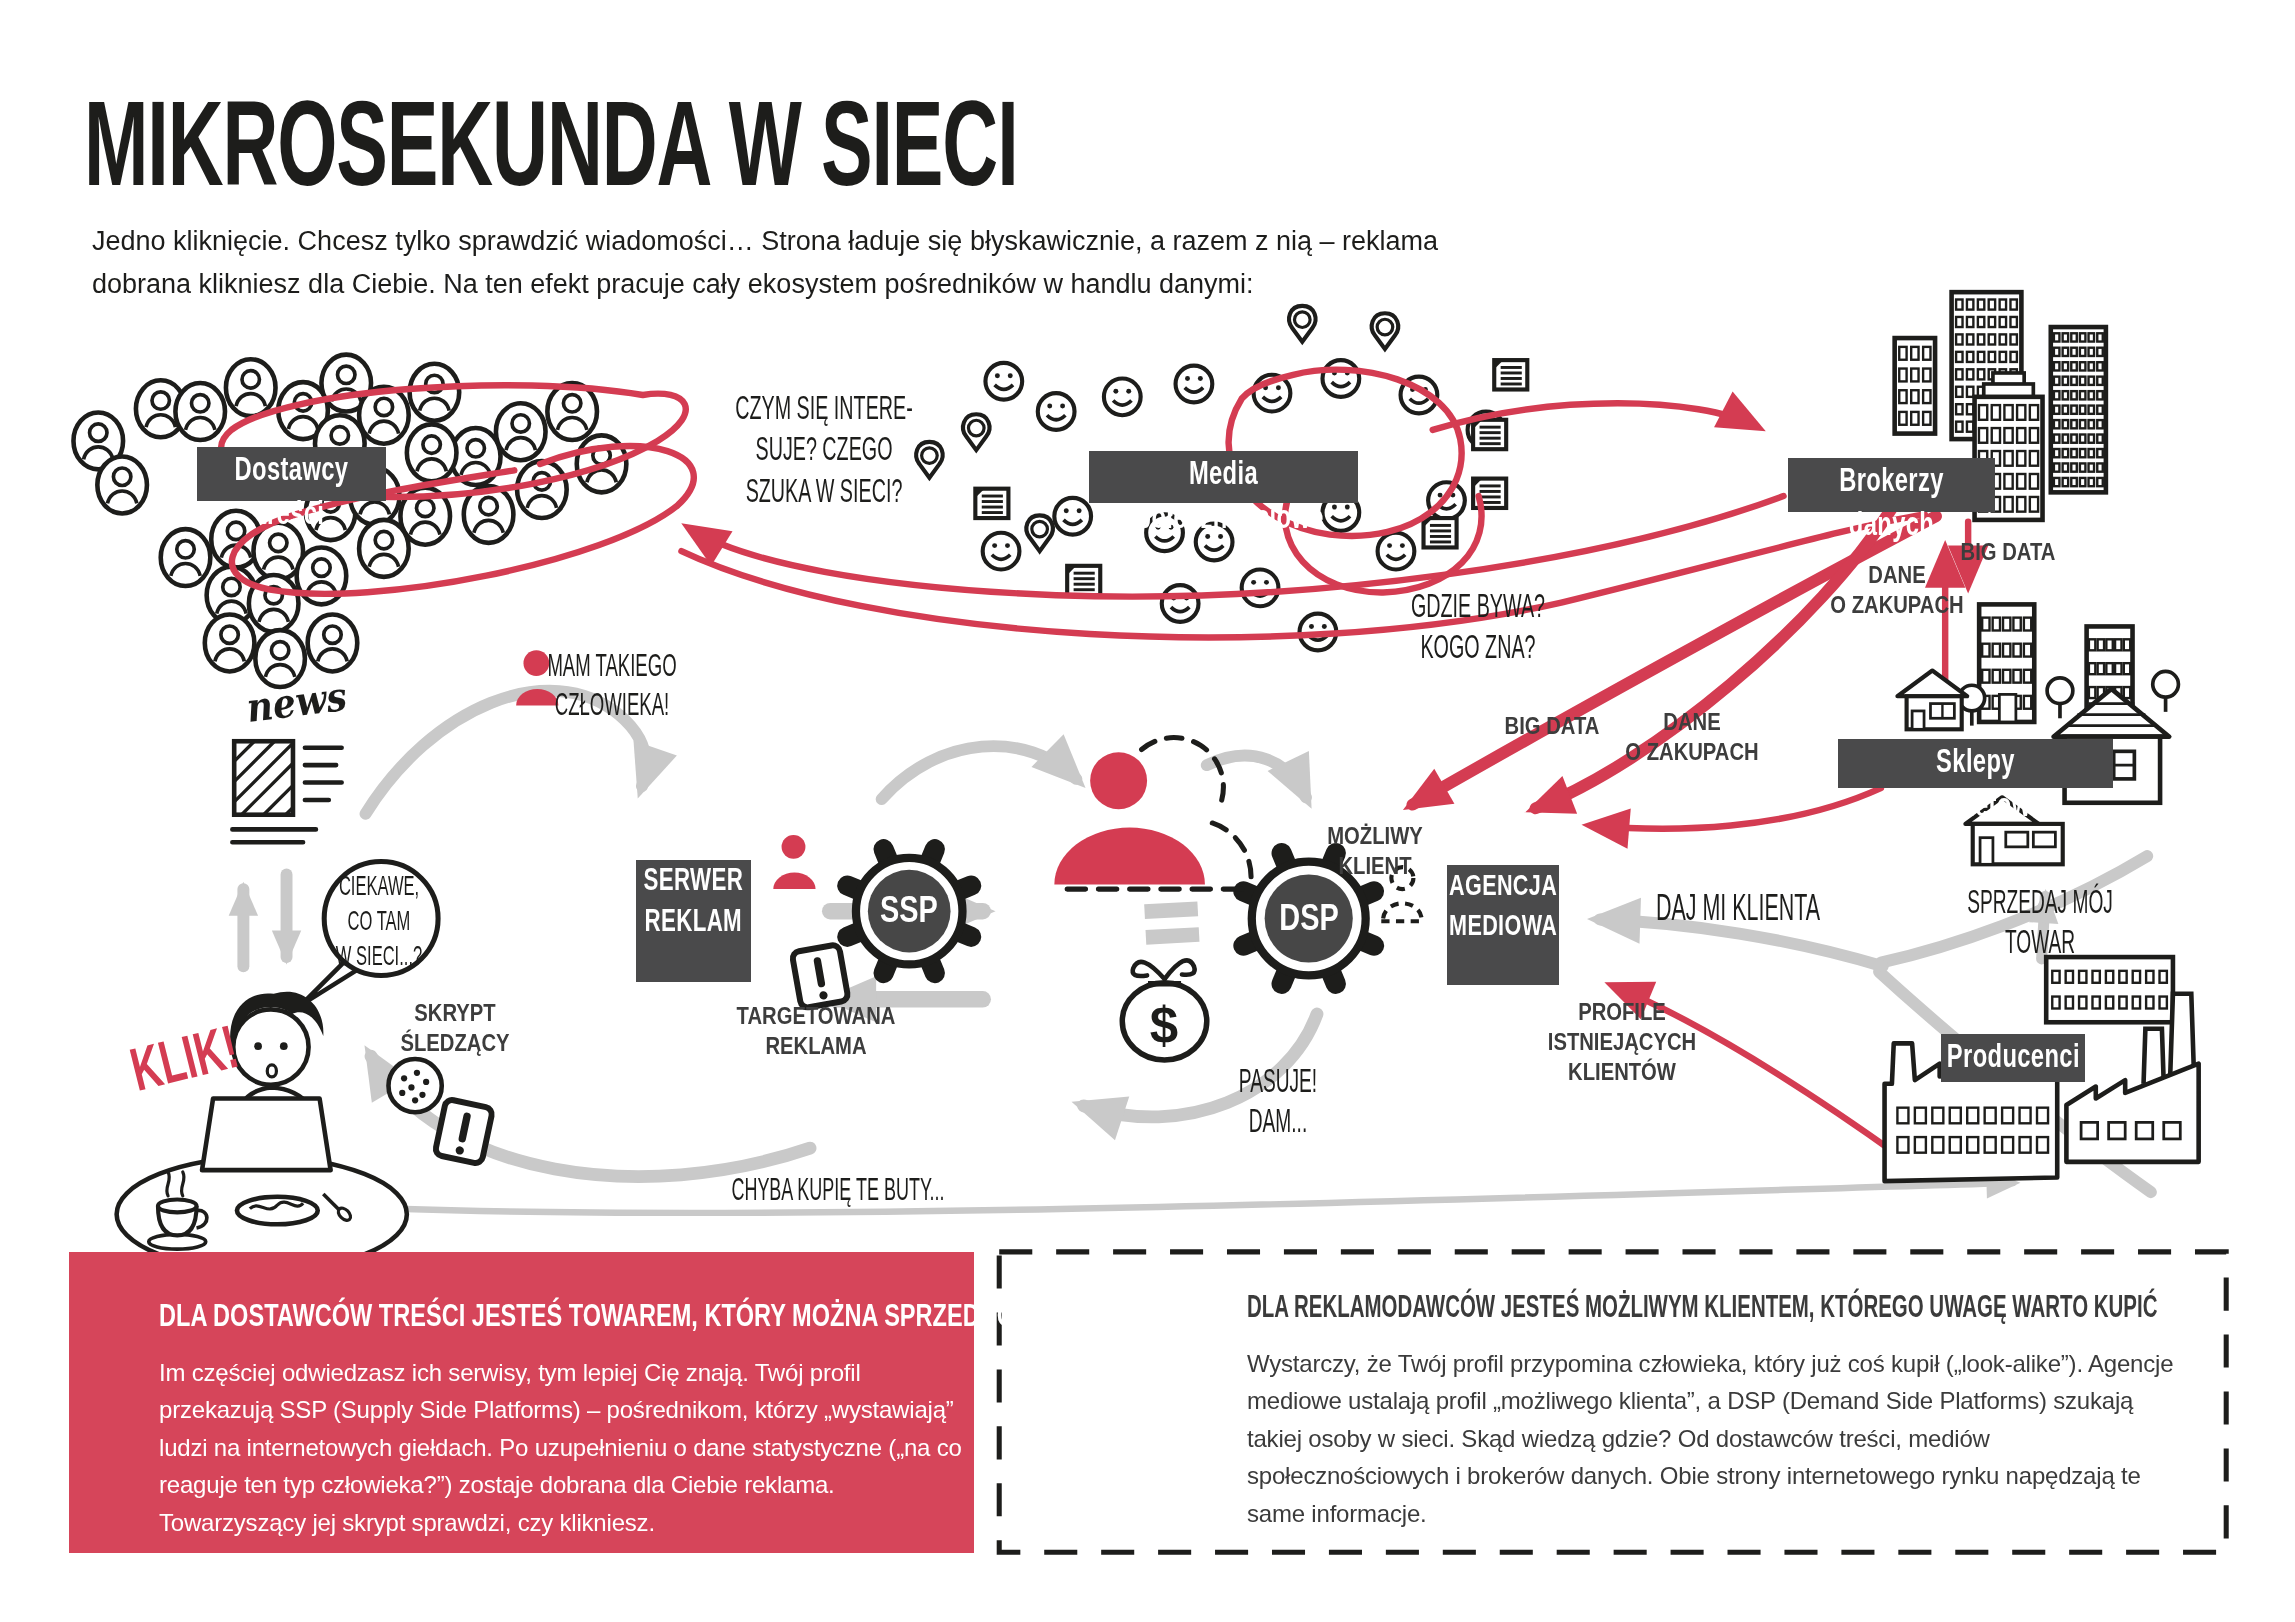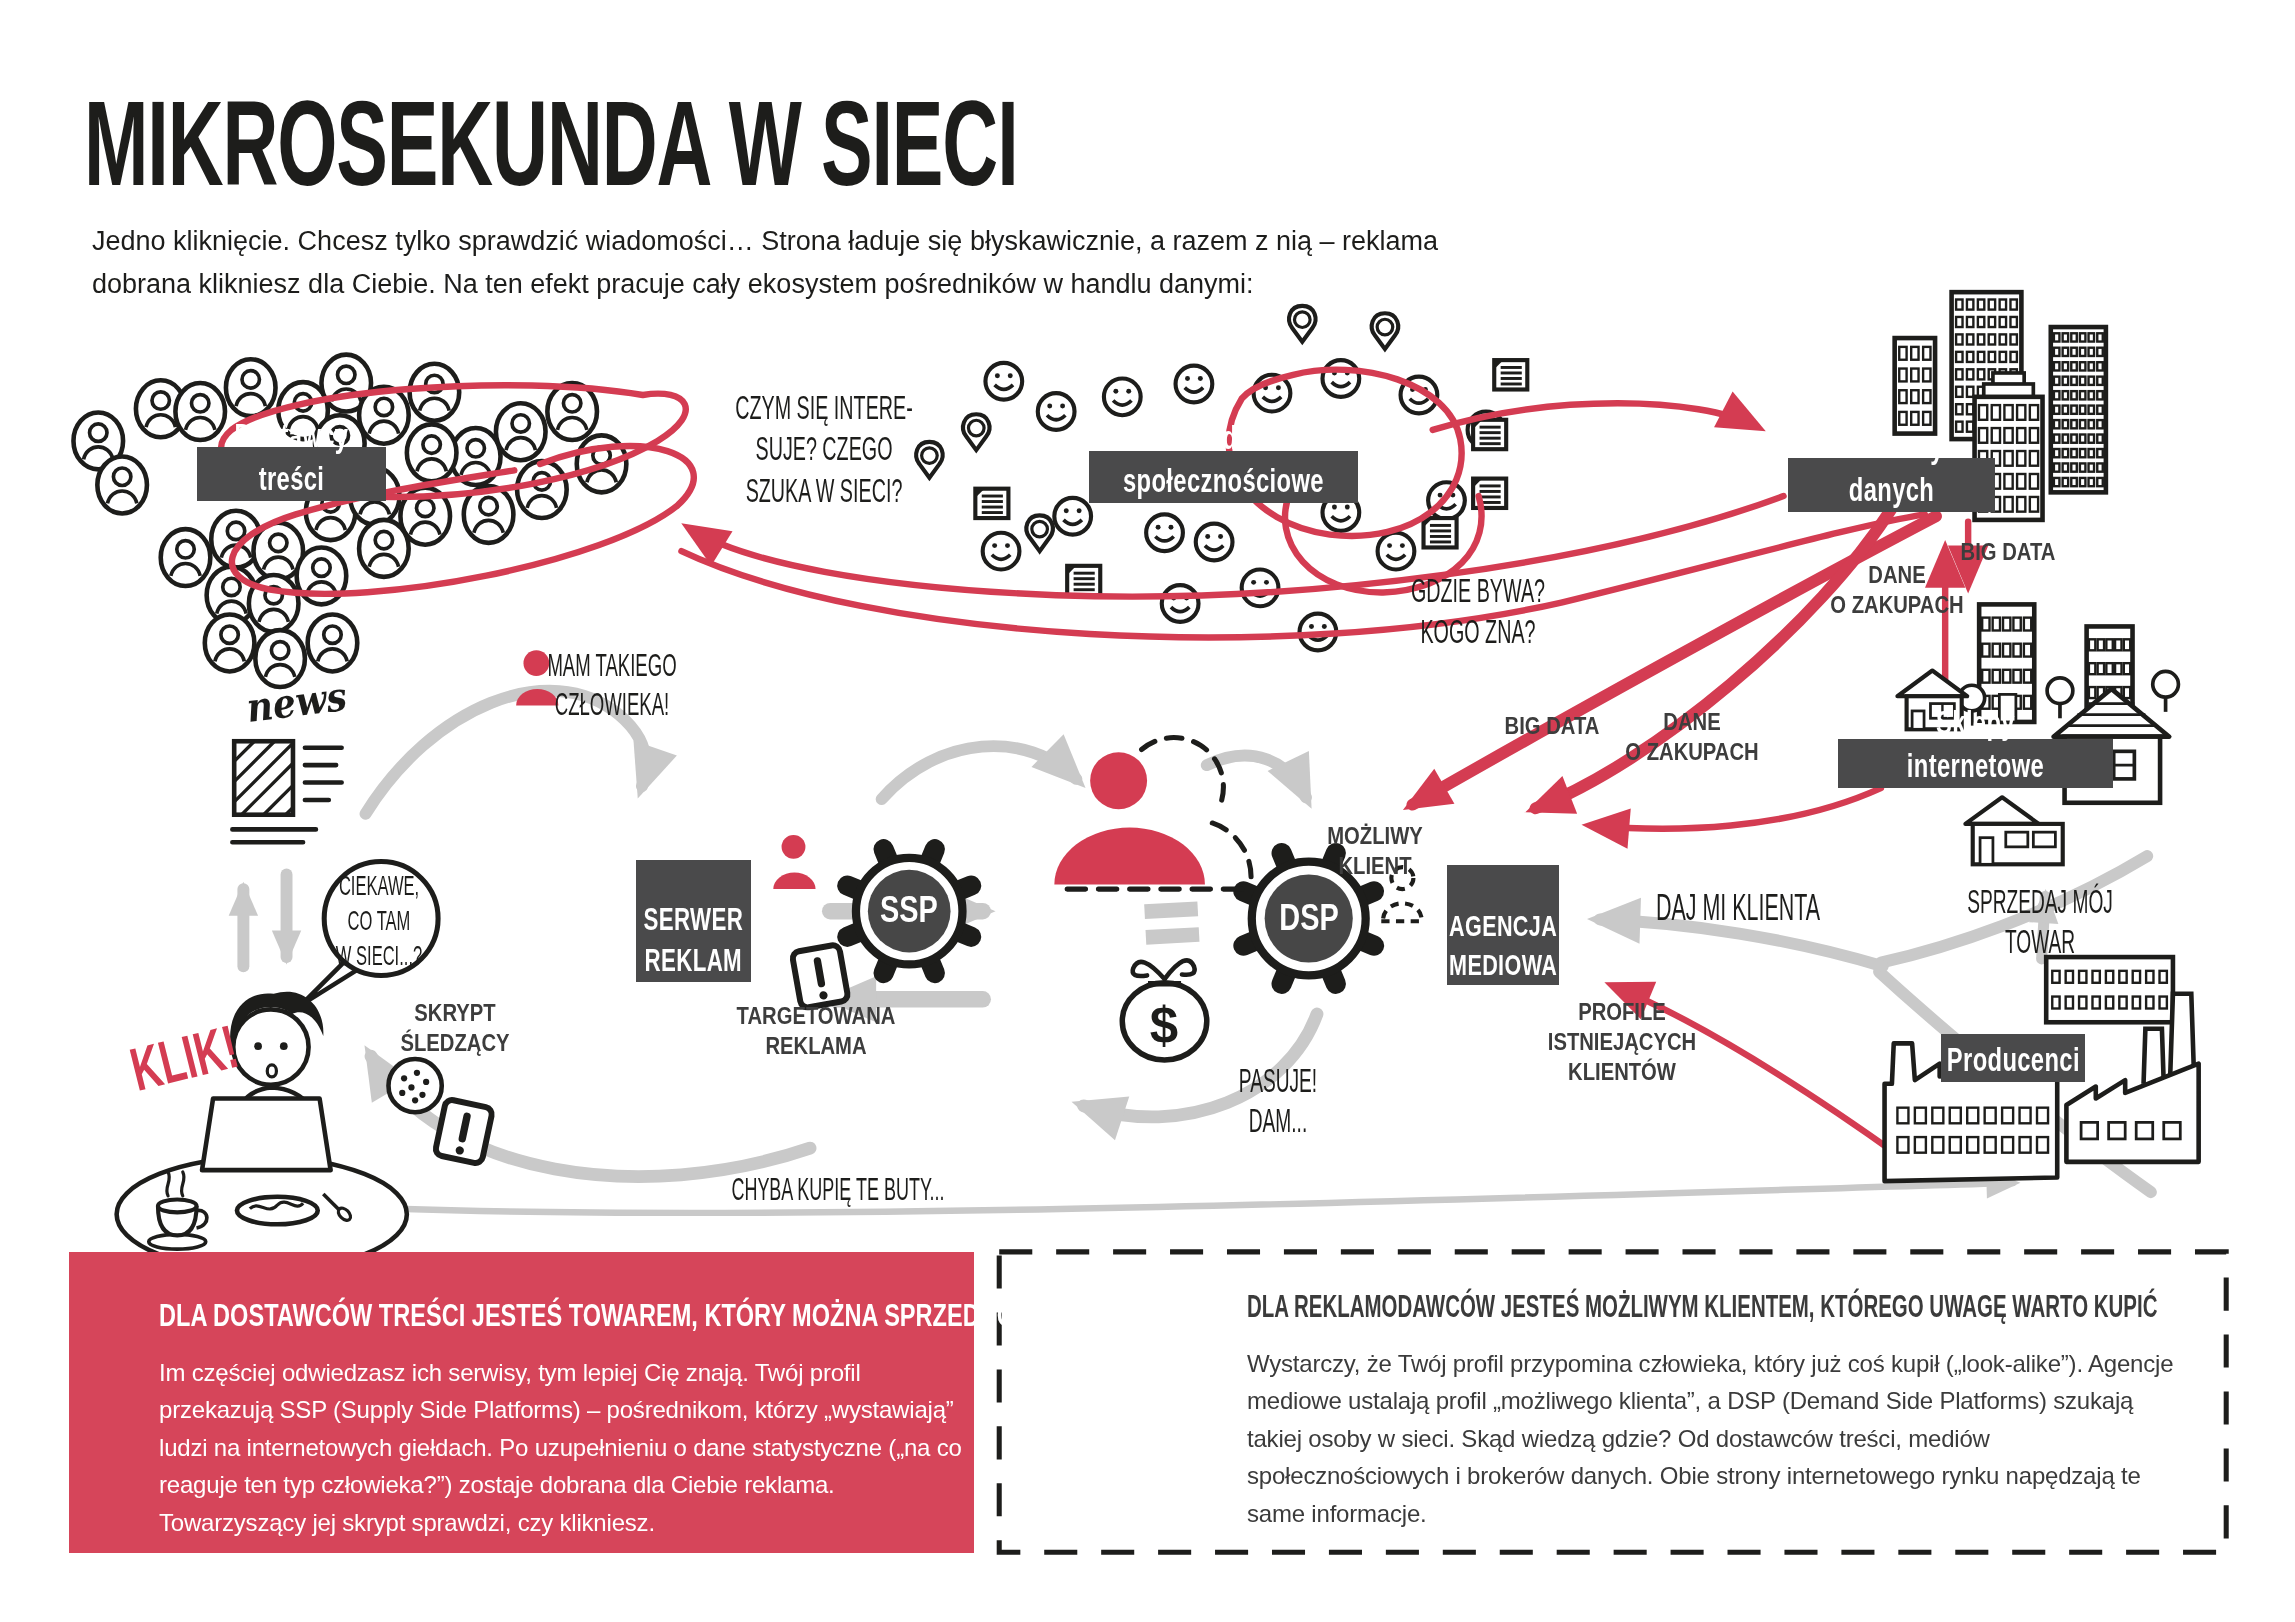--- a/index.html
+++ b/index.html
@@ -7,21 +7,21 @@
          font-family:"Liberation Sans",sans-serif;color:#1d1d1b}
   .abs{position:absolute}
   .ctr{transform:translate(-50%,-50%)}
   .nw{white-space:nowrap}
 
   .title{position:absolute;left:84px;top:73px;font-size:121px;font-weight:bold;letter-spacing:-1.8px;white-space:nowrap}
   .title>span{display:inline-block;transform:scaleX(.64);transform-origin:0 50%}
 
   .intro{position:absolute;left:92px;top:220px;width:1635px;font-size:27px;line-height:1.6;white-space:pre-line}
 
-  .nodebox{position:absolute;background:#4a4a4b;display:flex;align-items:flex-end;justify-content:center;z-index:4}
+  .nodebox{position:absolute;background:#4a4a4b;display:flex;align-items:flex-start;justify-content:center;z-index:4}
   .nodebox>span{display:inline-block;transform:scaleX(.72);white-space:pre-line;text-align:center;
                 color:#fff;font-weight:bold;font-size:33px;line-height:1.32;letter-spacing:0.5px}
 
   .geartxt{position:absolute;z-index:5;color:#fff;font-weight:bold;font-size:37px}
   .geartxt>span{display:inline-block;transform:scaleX(.78)}
 
   .hand{position:absolute;z-index:3;text-align:center;line-height:1.22;font-size:34px;color:#1d1d1b}
   .hand>span{display:inline-block;transform:scaleX(.58);white-space:pre-line}
   .klik{color:#d43c52;font-weight:bold;font-size:61px;transform:rotate(-14deg)}
   .klik>span{transform:scaleX(.66)}
@@ -623,21 +623,21 @@
   <div class="flowlbl ctr" style="left:2008px;top:553px"><span>BIG DATA</span></div>
   <div class="flowlbl ctr" style="left:1897px;top:591px"><span>DANE
 O ZAKUPACH</span></div>
   <div class="flowlbl ctr" style="left:1552px;top:727px"><span>BIG DATA</span></div>
   <div class="flowlbl ctr" style="left:1692px;top:738px"><span>DANE
 O ZAKUPACH</span></div>
 
   <div class="hand ctr" style="left:824px;top:449px"><span>CZYM SIĘ INTERE-
 SUJE? CZEGO
 SZUKA W SIECI?</span></div>
-  <div class="hand ctr" style="left:1478px;top:611px"><span>GDZIE BYWA?
+  <div class="hand ctr" style="left:1478px;top:626px"><span>GDZIE BYWA?
 KOGO ZNA?</span></div>
   <div class="hand ctr" style="left:612px;top:685px;font-size:32px"><span>MAM TAKIEGO
 CZŁOWIEKA!</span></div>
   <div class="hand ctr" style="left:379px;top:920px;font-size:28.5px;z-index:5"><span>CIEKAWE,
 CO TAM
 W SIECI...?</span></div>
   <div class="hand klik" style="left:103px;top:1021px"><span>KLIK!</span></div>
   <div class="hand ctr nw" style="left:1738px;top:908px;font-size:37px"><span>DAJ MI KLIENTA</span></div>
   <div class="hand ctr nw" style="left:2040px;top:922px;font-size:33px"><span>SPRZEDAJ MÓJ TOWAR</span></div>
   <div class="hand ctr" style="left:1278px;top:1101px;font-size:33px"><span>PASUJE!

